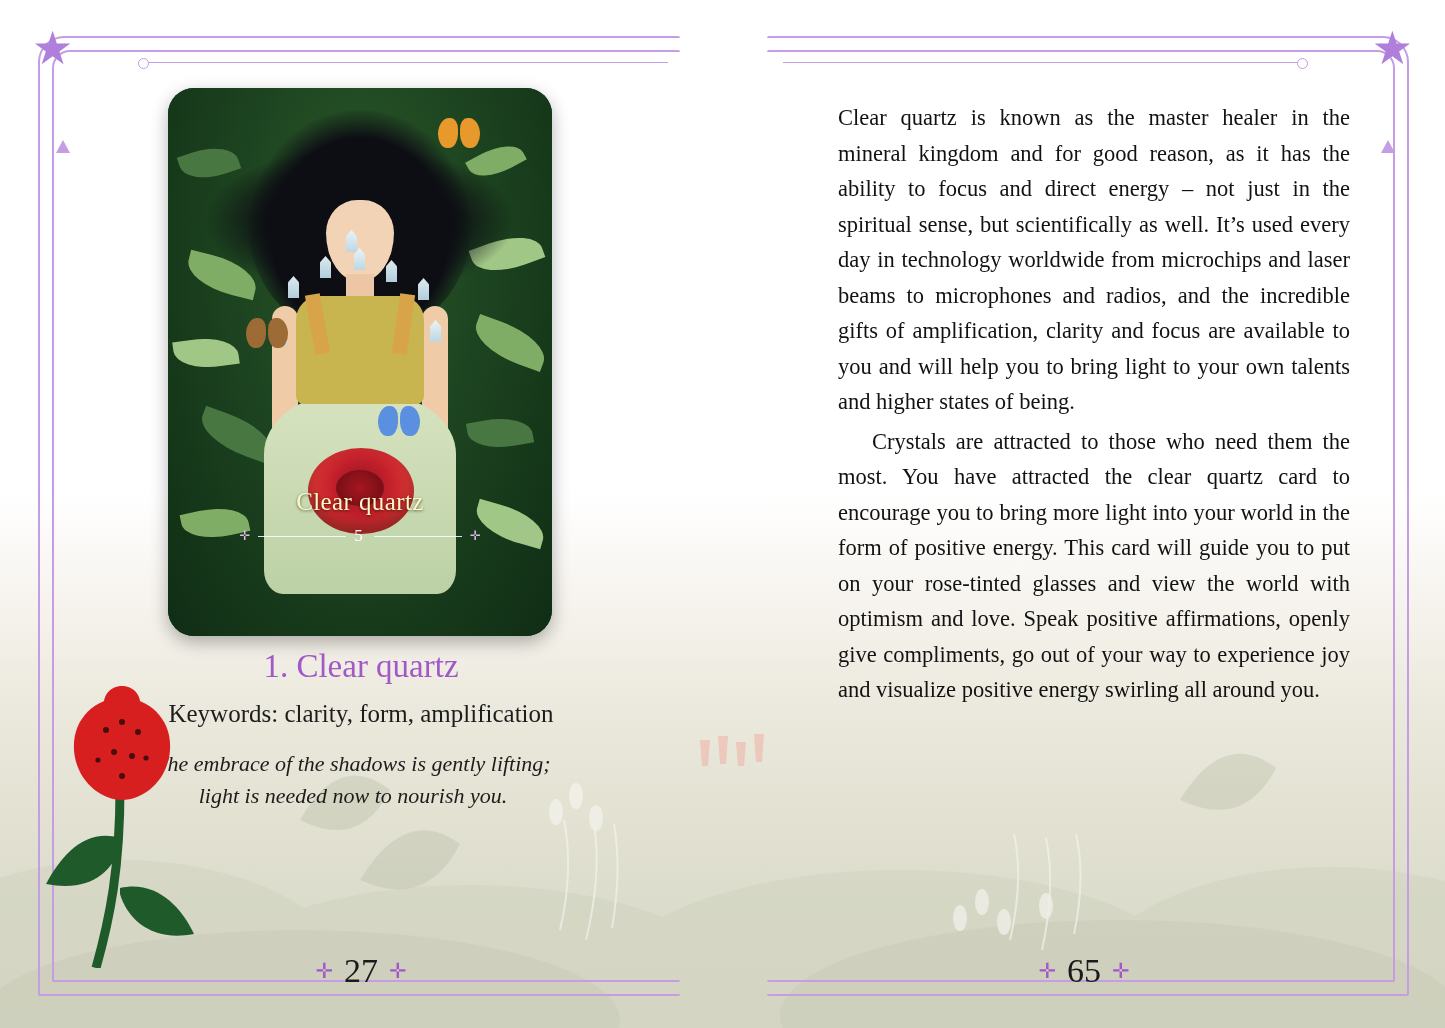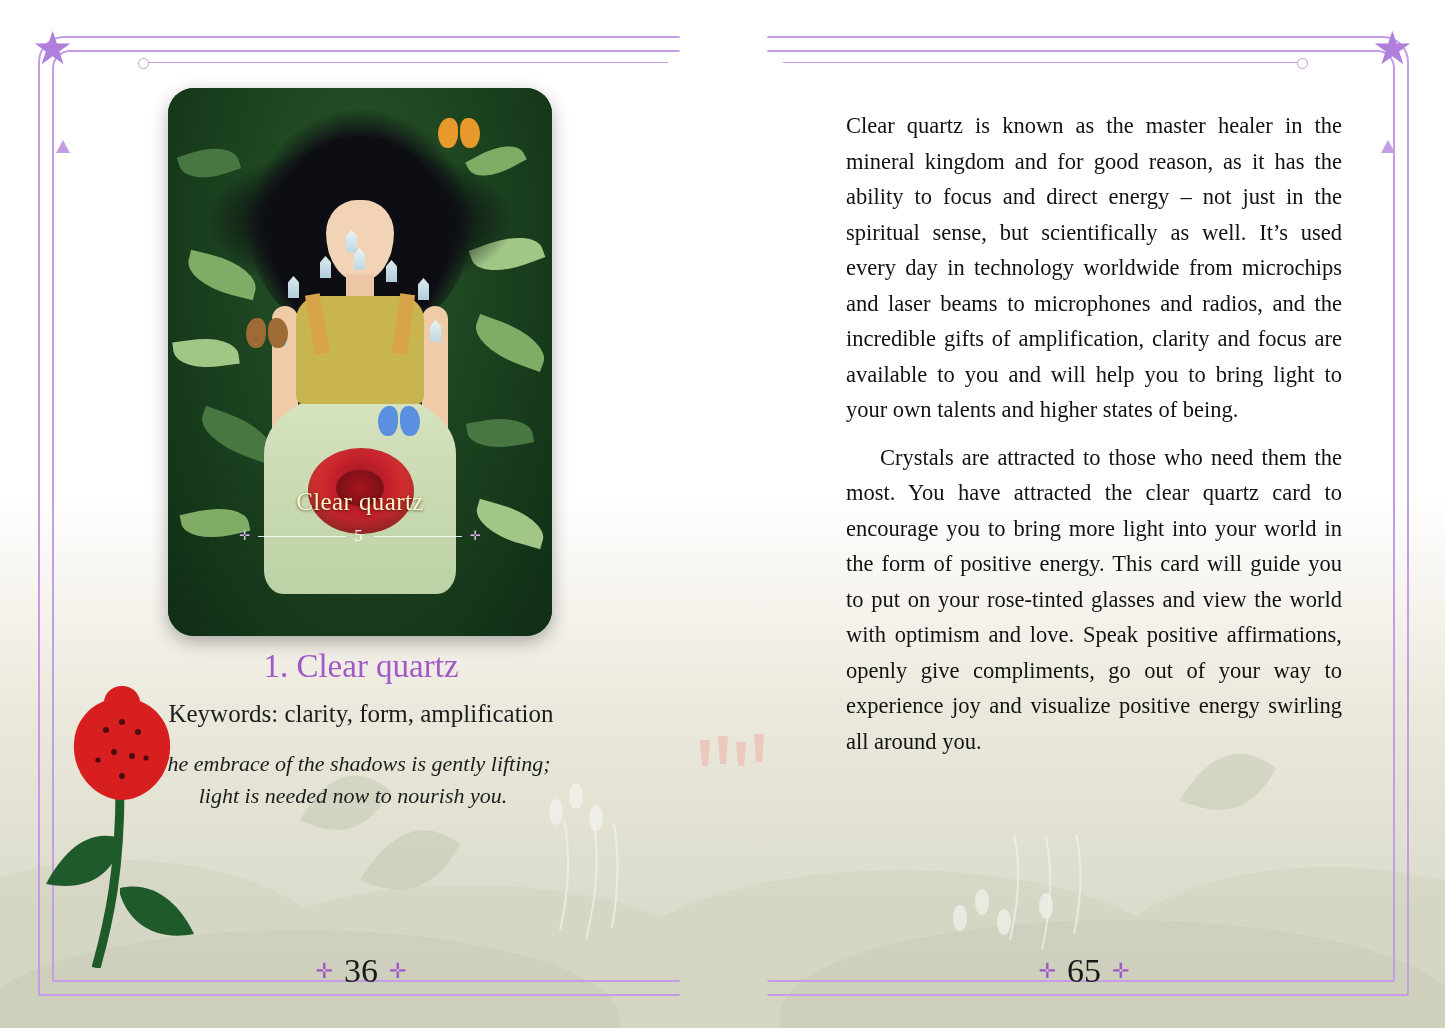--- a/index.html
+++ b/index.html
@@ -309,21 +309,21 @@
     position: absolute;
     left: 834px;
     top: 96px;
     width: 520px;
     z-index: 6;
     color: #121212;
     font-size: 22.5px;
     line-height: 35.5px;
     text-align: justify;
   }
-  .body-copy p { margin: 12px; }
+  .body-copy p { margin: 4px; }
   .body-copy p + p { text-indent: 34px; }
 
   
   .folio {
     position: absolute;
     bottom: 38px;
     display: flex;
     align-items: center;
     justify-content: center;
     gap: 11px;
@@ -469,21 +469,21 @@
   <div class="arrow-up" style="left:658px; top:140px;"></div>
 </div>
 
 <div class="body-copy">
   <p>Clear quartz is known as the master healer in the mineral kingdom and for good reason, as it has the ability to focus and direct energy – not just in the spiritual sense, but scientifically as well. It’s used every day in technology worldwide from microchips and laser beams to microphones and radios, and the incredible gifts of amplification, clarity and focus are available to you and will help you to bring light to your own talents and higher states of being.</p>
   <p>Crystals are attracted to those who need them the most. You have attracted the clear quartz card to encourage you to bring more light into your world in the form of positive energy. This card will guide you to put on your rose-tinted glasses and view the world with optimism and love. Speak positive affirmations, openly give compliments, go out of your way to experience joy and visualize positive energy swirling all around you.</p>
 </div>
 
 <div class="folio folio-l">
   <span class="glyph">✛</span>
-  <span>36</span>
+  <span>27</span>
   <span class="glyph">✛</span>
 </div>
 <div class="folio folio-r">
   <span class="glyph">✛</span>
   <span>65</span>
   <span class="glyph">✛</span>
 </div>
 
 <svg class="fg-flower" width="170" height="300" viewBox="0 0 170 300">
   <path d="M84 120 C84 200 74 250 60 300" stroke="#1f5a2a" stroke-width="9" fill="none"></path>

